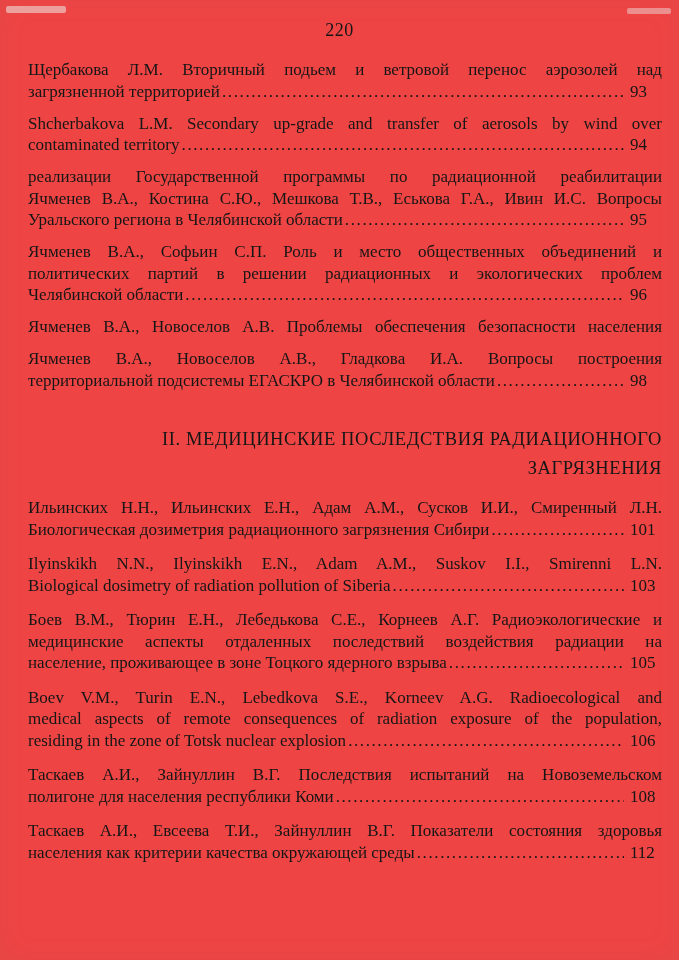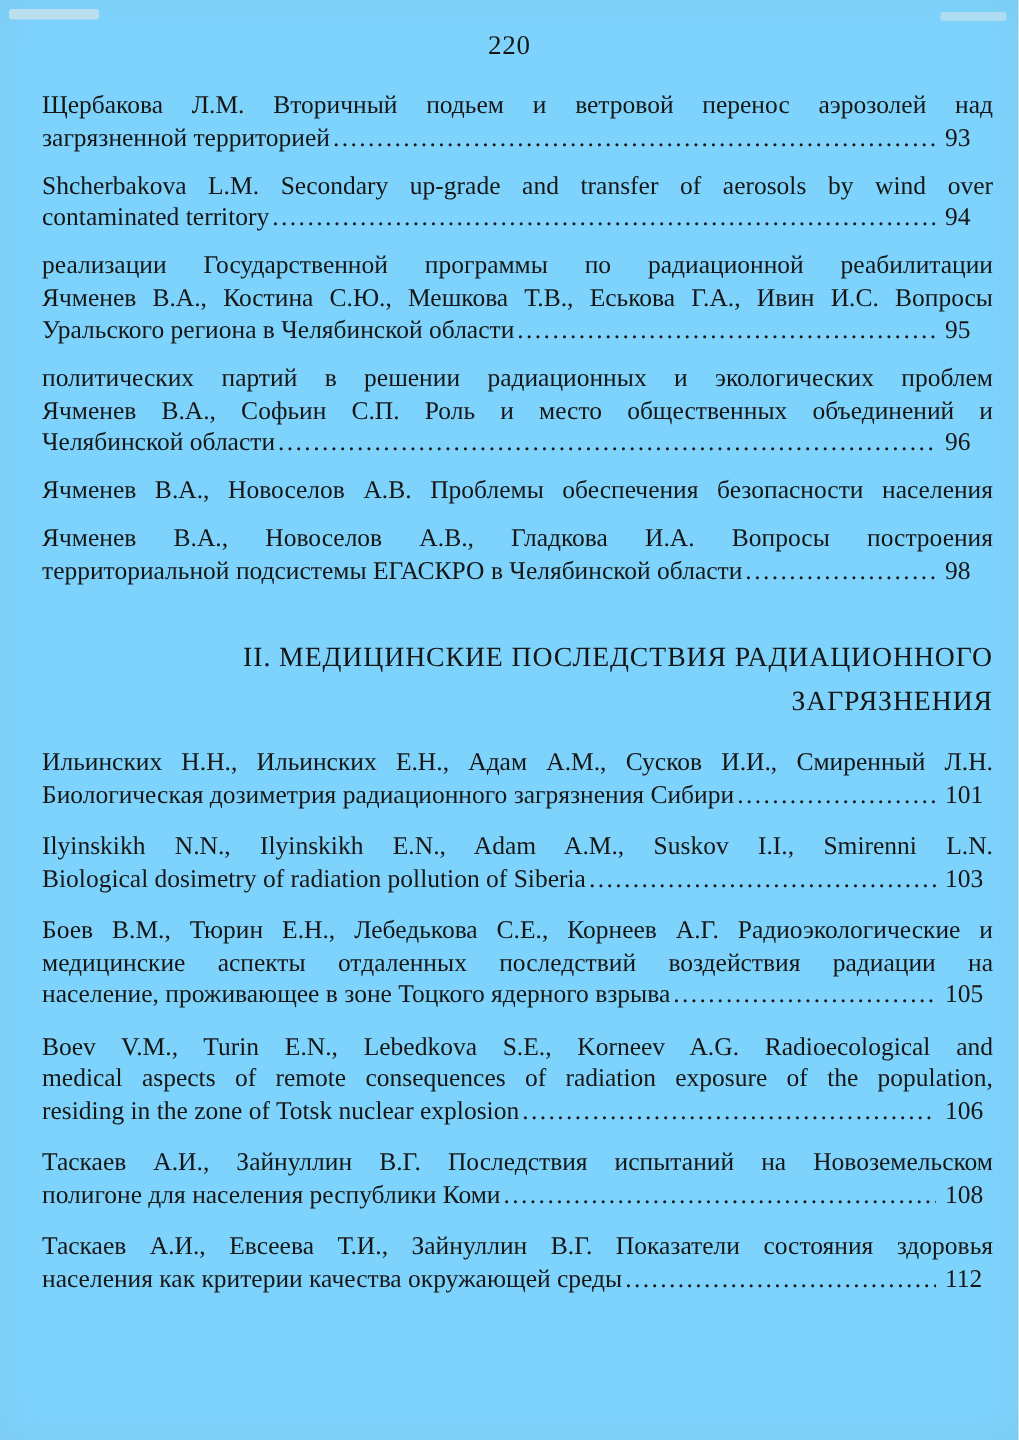--- a/index.html
+++ b/index.html
@@ -4,21 +4,21 @@
 <style>
   html, body {
     margin: 0;
     padding: 0;
     background: #ffffff;
   }
   .page {
     position: relative;
     width: 679px;
     height: 960px;
-    background: #7dd3fc;
+    background: #ef4444;
     overflow: hidden;
     font-family: "Liberation Serif", "DejaVu Serif", serif;
     color: #161616;
     box-shadow: inset 0 0 28px rgba(120,120,110,0.08);
   }
   .folio {
     position: absolute;
     top: 20px;
     left: 0;
     width: 100%;
@@ -114,22 +114,22 @@
       <div class="entry">
         <div class="jline">реализации Государственной программы по радиационной реабилитации</div>
         <div class="jline">Ячменев В.А., Костина С.Ю., Мешкова Т.В., Еськова Г.А., Ивин И.С. Вопросы</div>
         <div class="lastline">
           <span class="ltext">Уральского региона в Челябинской области</span>
           <span class="dots"></span>
           <span class="pagenum">95</span>
         </div>
       </div>
       <div class="entry">
+        <div class="jline">Ячменев В.А., Софьин С.П. Роль и место общественных объединений и</div>
         <div class="jline">политических партий в решении радиационных и экологических проблем</div>
-        <div class="jline">Ячменев В.А., Софьин С.П. Роль и место общественных объединений и</div>
         <div class="lastline">
           <span class="ltext">Челябинской области</span>
           <span class="dots"></span>
           <span class="pagenum">96</span>
         </div>
       </div>
       <div class="entry">
         <div class="jline">Ячменев В.А., Новоселов А.В. Проблемы обеспечения безопасности населения</div>
       </div>
       <div class="entry">

